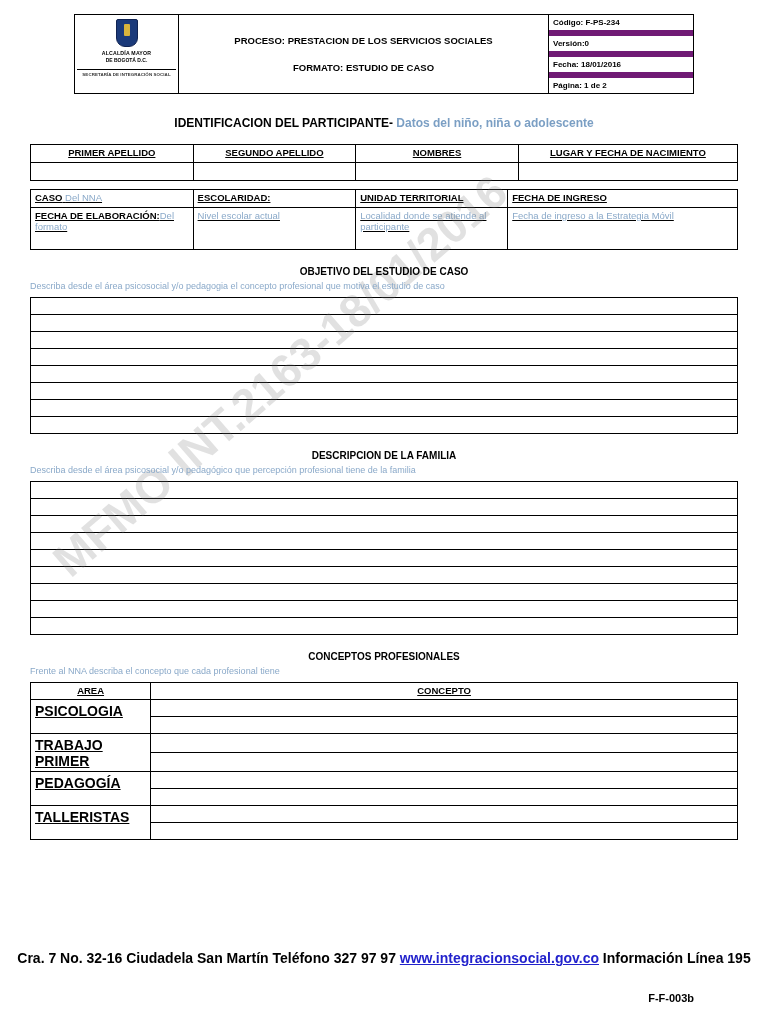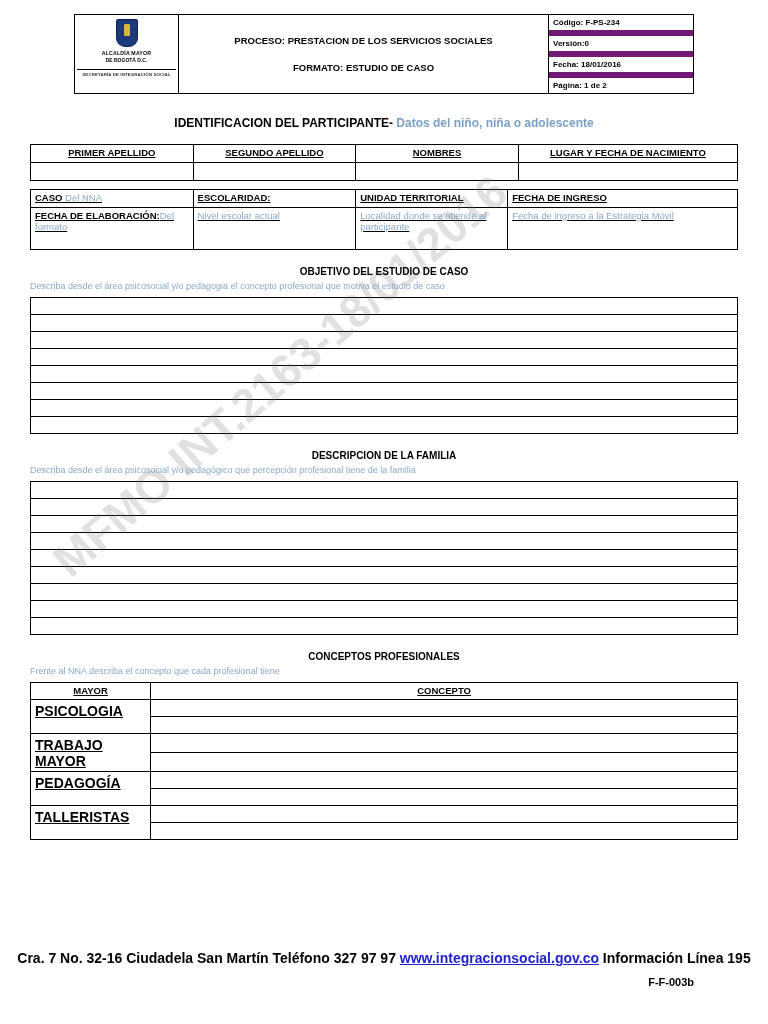--- a/index.html
+++ b/index.html
@@ -229,21 +229,21 @@
     font-size: 14px;
     font-weight: bold;
   }
   .footer a {
     color: #2222cc;
     text-decoration: underline;
   }
   .code-bottom {
     position: absolute;
     right: 74px;
-    bottom: 36px;
+    bottom: 20px;
     font-size: 11px;
     font-weight: bold;
   }
 
   .spacer-sm { height: 8px; }
 </style>
 </head>
 <body>
 
 <div class="page">
@@ -414,34 +414,34 @@
   <div class="section-title">CONCEPTOS PROFESIONALES</div>
   <div class="section-sub">Frente al NNA describa el concepto que cada profesional tiene</div>
 
   <table class="doc concept-table">
     <colgroup>
         <col style="width:17%">
         <col style="width:83%">
       </colgroup>
     <tbody>
         <tr>
-      <th>MAYOR</th>
+      <th>AREA</th>
       <th>CONCEPTO</th>
     </tr>
 
     <tr>
       <td class="area" rowspan="2">PSICOLOGIA</td>
       <td class="blank"></td>
     </tr>
     <tr>
       <td class="blank"></td>
     </tr>
 
     <tr>
-      <td class="area" rowspan="2">TRABAJO MAYOR</td>
+      <td class="area" rowspan="2">TRABAJO PRIMER</td>
       <td class="blank"></td>
     </tr>
     <tr>
       <td class="blank"></td>
     </tr>
 
     <tr>
       <td class="area" rowspan="2">PEDAGOGÍA</td>
       <td class="blank"></td>
     </tr>

